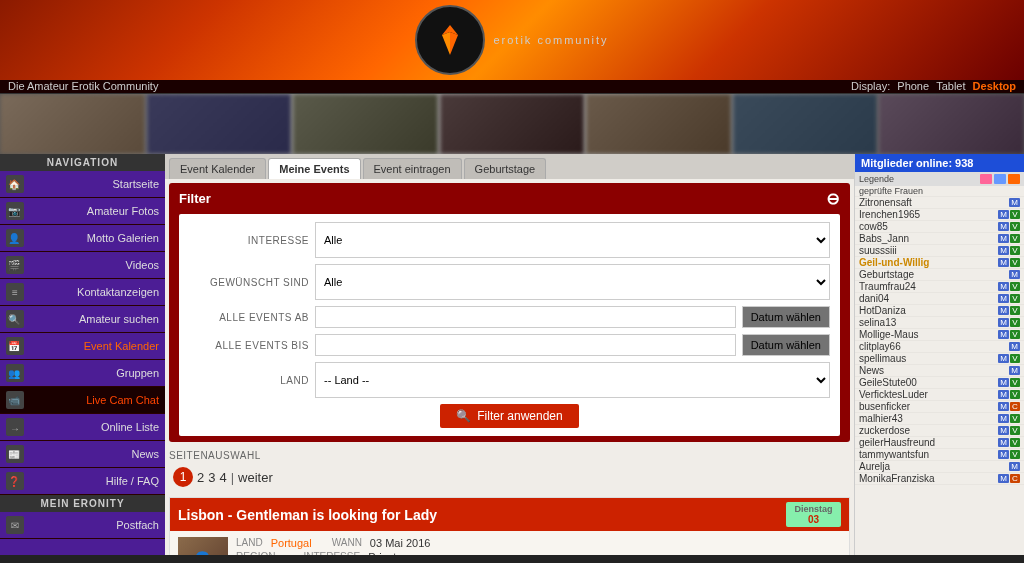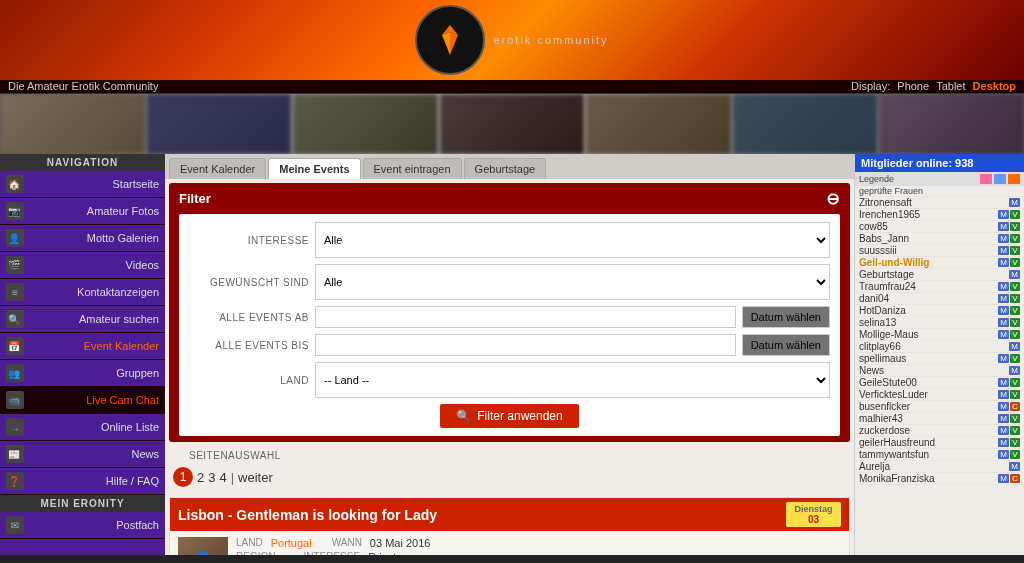--- a/index.html
+++ b/index.html
@@ -221,21 +221,21 @@
       font-size: 12px;
       border-radius: 2px;
       display: flex;
       align-items: center;
       gap: 6px;
       margin: 6px auto 0;
     }
 
     
     .pagination-section {
-      padding: 4px 24px;
+      padding: 4px 4px;
       font-size: 10px;
       color: #666;
       text-transform: uppercase;
       letter-spacing: 0.5px;
     }
     .pagination {
       display: flex;
       align-items: center;
       gap: 4px;
       padding: 2px 8px 6px;
@@ -271,21 +271,21 @@
       align-items: center;
       gap: 24px;
     }
     .event-card-title {
       color: white;
       font-size: 14px;
       font-weight: bold;
       flex: 1;
     }
     .event-date-badge {
-      background: #fde047;
+      background: #86efac;
       color: #CC2200;
       font-size: 10px;
       font-weight: bold;
       padding: 2px 6px;
       border-radius: 2px;
       text-align: center;
       min-width: 55px;
     }
     .event-date-badge .day { font-size: 9px; color: #666; }
     .event-card-body {

